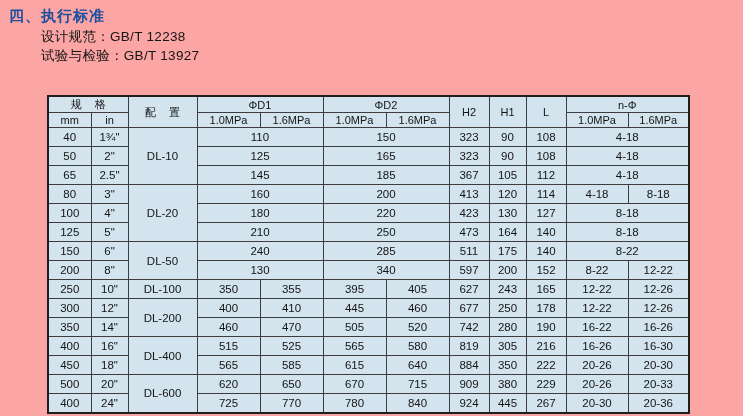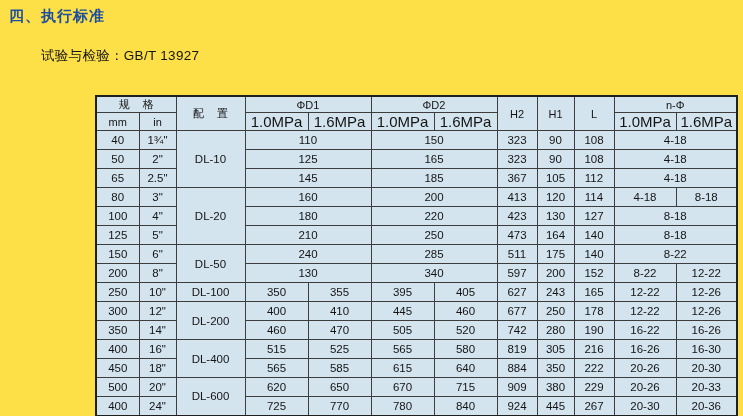--- a/index.html
+++ b/index.html
@@ -1,21 +1,21 @@
 <!DOCTYPE html>
 <html style="--heading-blue: #1d4f9e; --table-bg: #d3e4ef;"><head>
 <meta charset="utf-8">
 <style>
   * { margin:0; padding:0; box-sizing:border-box; }
   html,body {
     width:743px; height:416px; background:#ffffff;
     font-family:"Liberation Sans","DejaVu Sans",sans-serif;
     color:#141414; overflow:hidden;
   }
-  .page { position:relative; width:743px; height:416px; background:#fde047; }
+  .page { position:relative; width:743px; height:416px; background:#fca5a5; }
 
   .heading {
     position:absolute; left:9px;
     color:var(--heading-blue,#1d4f9e);
     font-weight:bold; font-size:15px; letter-spacing:1px;
     white-space:nowrap;
   }
   #heading-standards { top:7px; }
   #heading-dimensions { top:67px; }
 
@@ -24,40 +24,40 @@
     font-size:13.5px; white-space:nowrap; letter-spacing:0.3px;
   }
   #std-line-1 { top:28px; }
   #std-line-2 { top:47px;flex-direction:column; }
 
   table.dims {
     position:absolute; left:47px; top:95px;
     border-collapse:collapse; table-layout:fixed;
     background:var(--table-bg,#d3e4ef);
     border:2px solid #1f1f1f;
-    margin-left:48px;
   }
   .dims th, .dims td {
     border:1px solid #3d3d3d;
     text-align:center; vertical-align:middle;
     font-weight:normal; padding:0; overflow:hidden; white-space:nowrap;
   }
   .dims thead th { height:15px; font-size:11px; }
-  .dims thead th.mpa { font-size:15px; }
+  .dims thead th.mpa { font-size:11px; }
   .dims thead th.sp { letter-spacing:5px; padding-left:5px; }
   .dims tbody td { height:19px; font-size:11.5px; }
 </style>
 </head>
 <body>
 
 <div class="page">
 
   <div id="heading-standards" class="heading">四、执行标准</div>
 
   <div id="std-line-1" class="std-line">
+    <span>设计规范：GB/T 12238</span>
   </div>
   <div id="std-line-2" class="std-line">
     <span>试验与检验：GB/T 13927</span>
   </div>
 
 
   <table class="dims">
     <colgroup>
       <col style="width:43px">
         <col style="width:37px">

